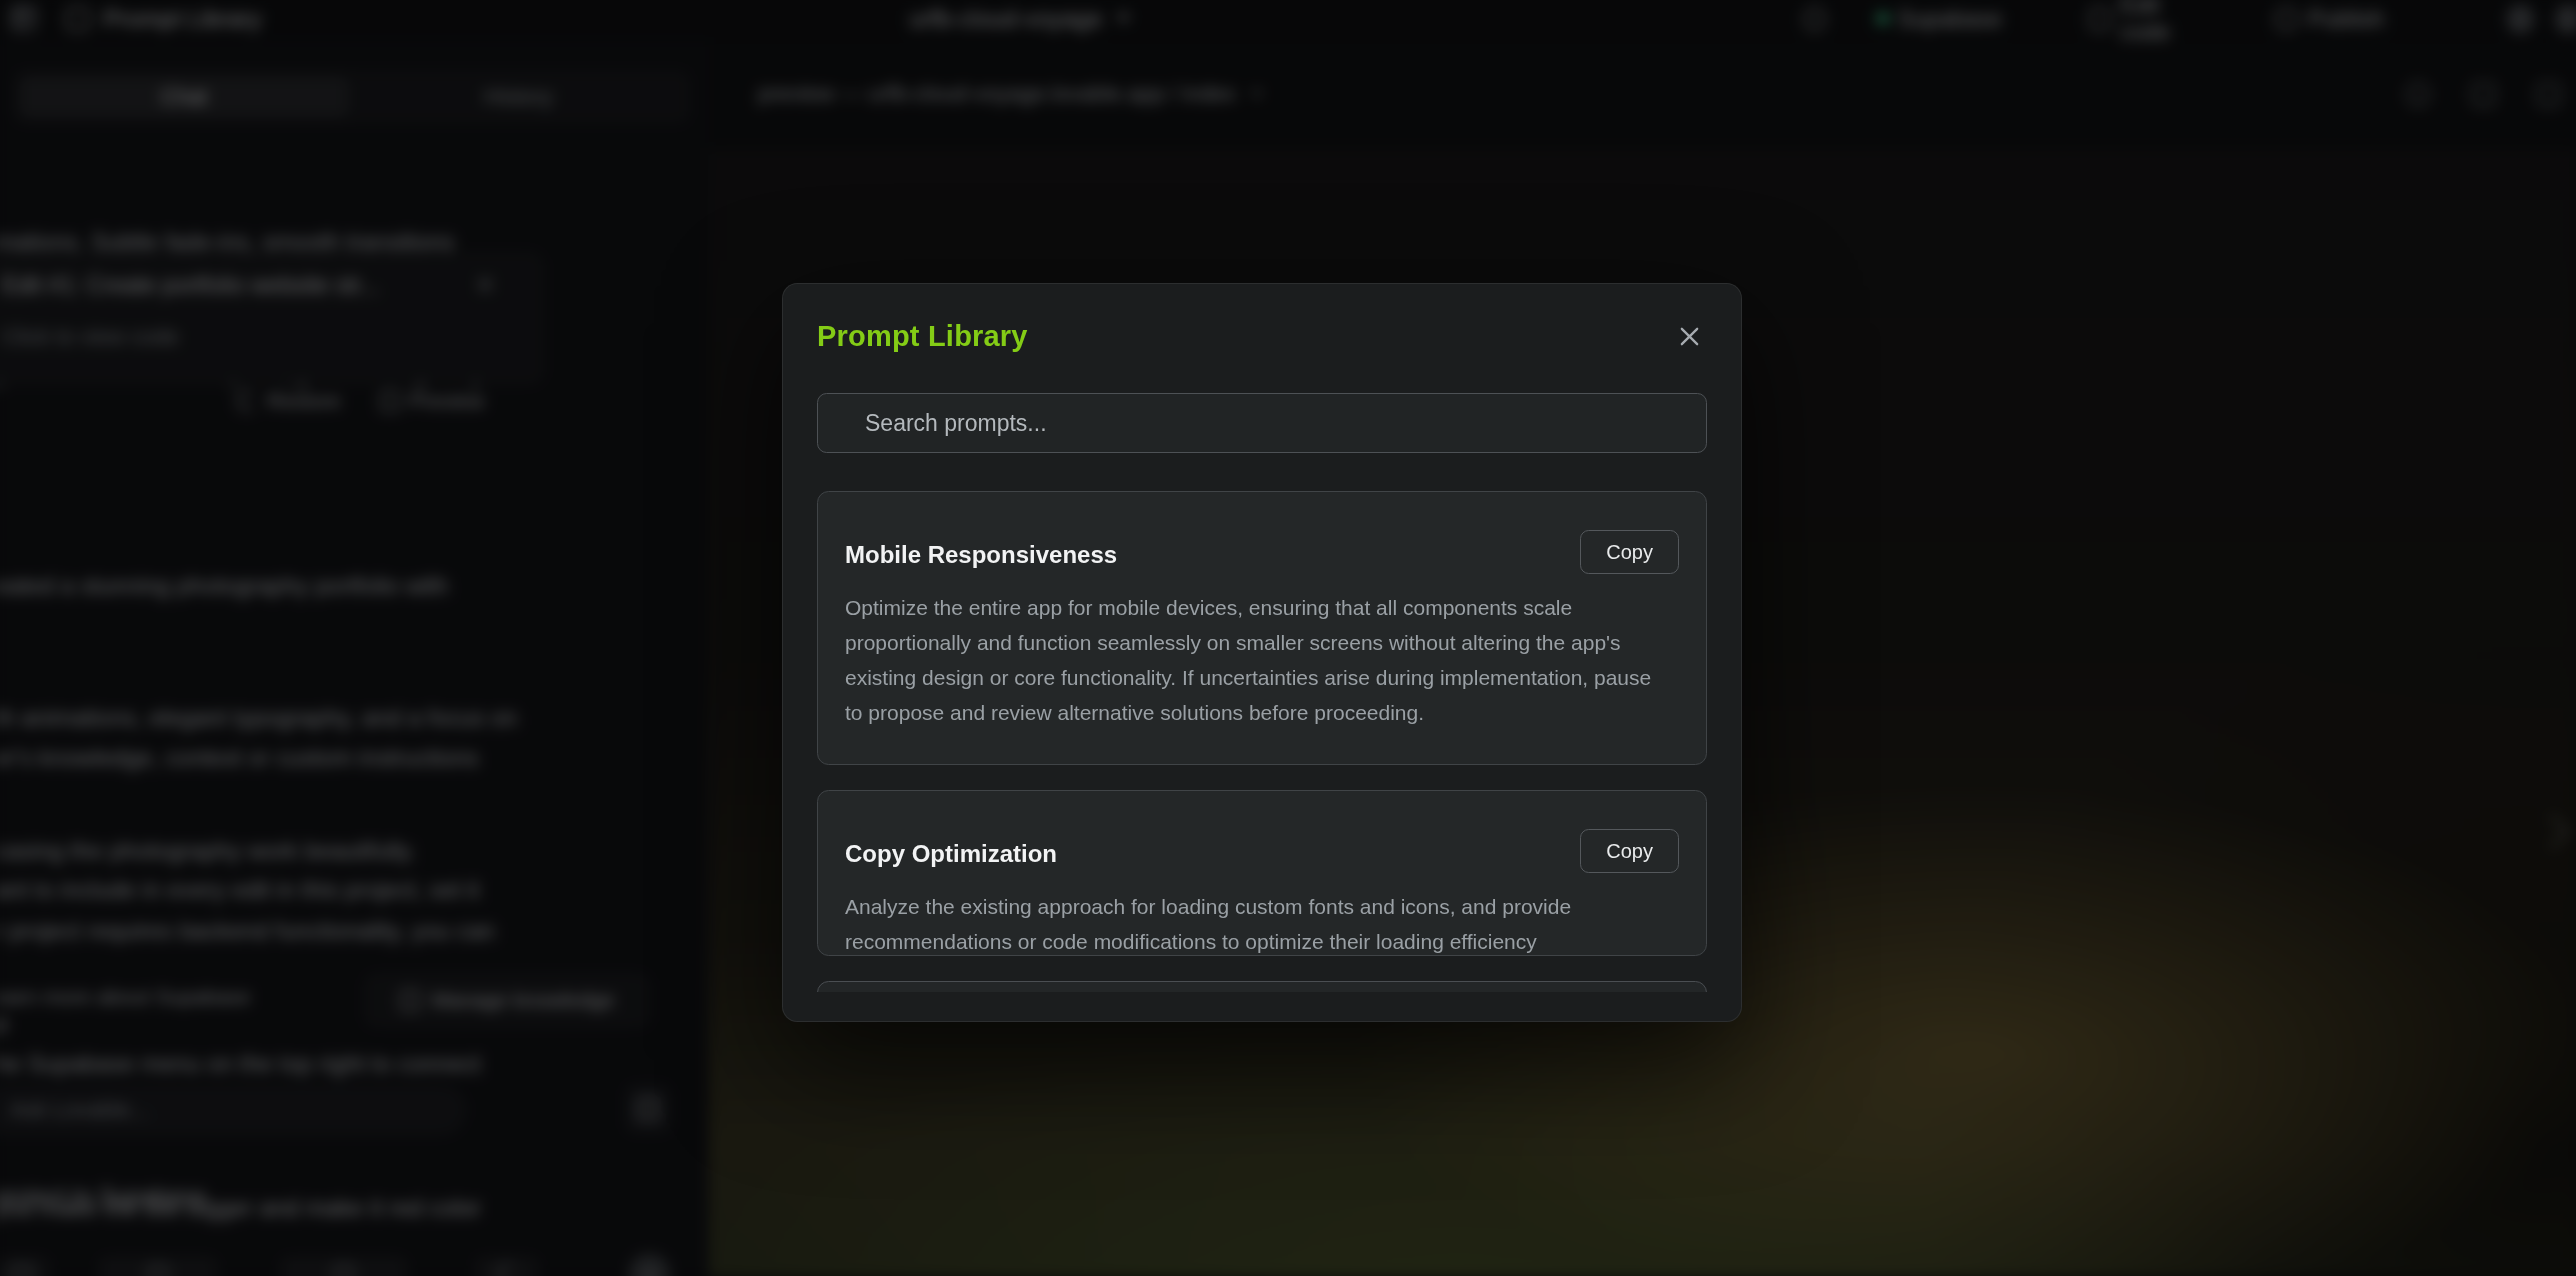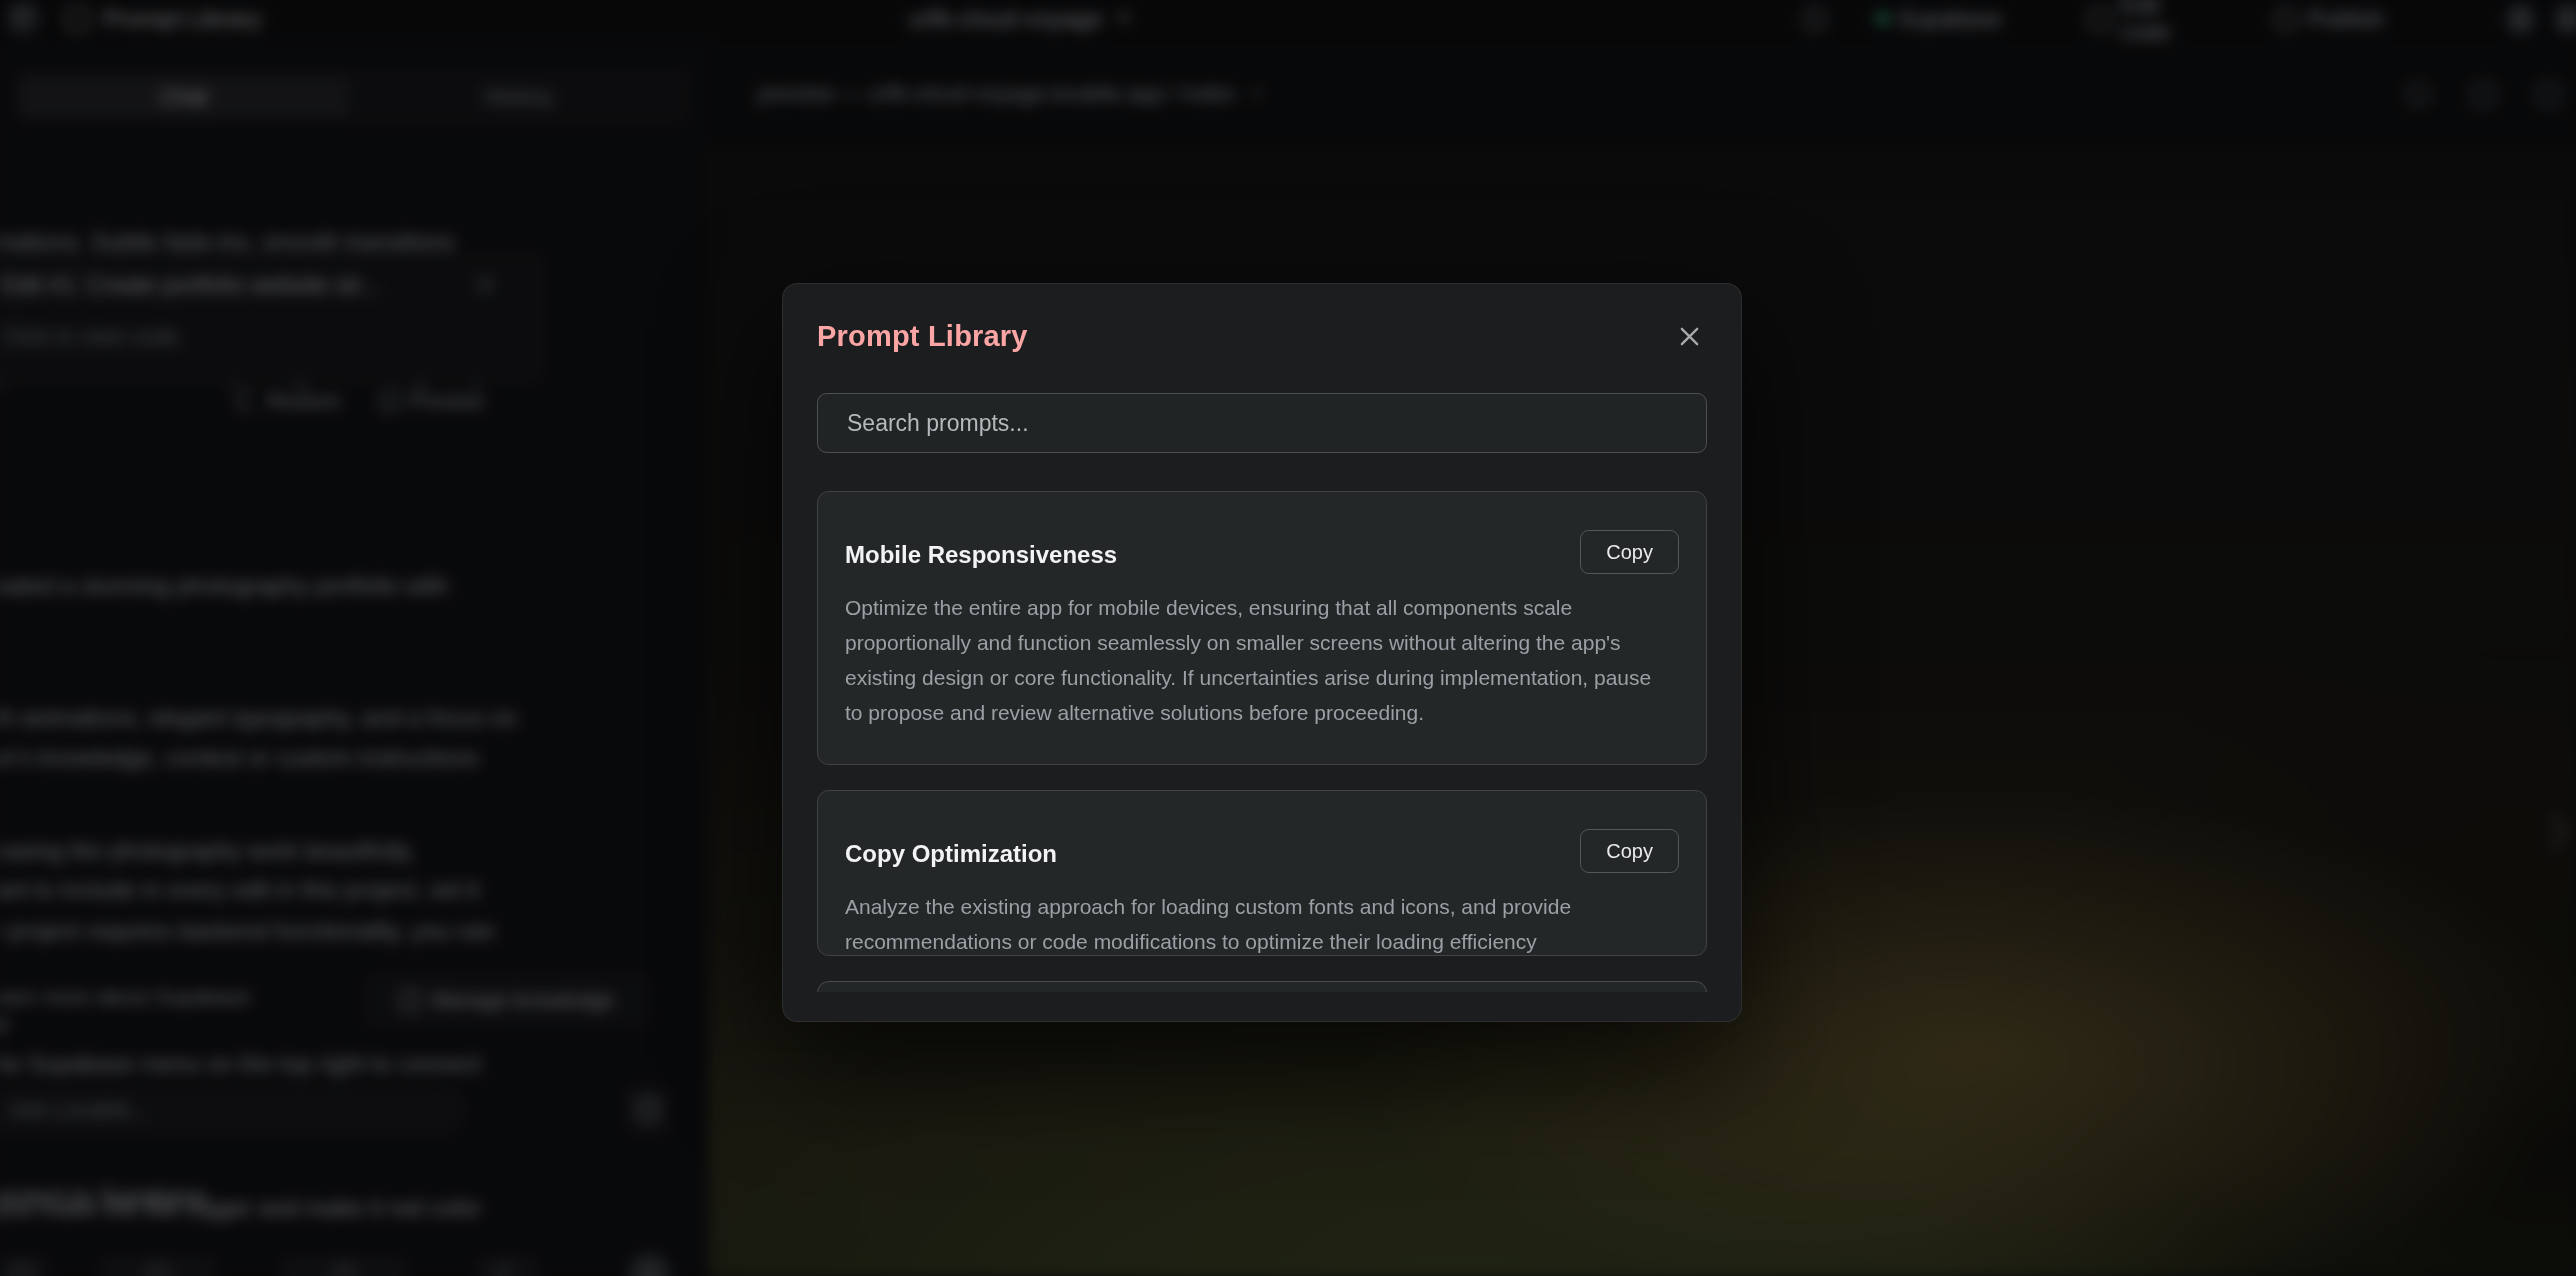--- a/index.html
+++ b/index.html
@@ -82,25 +82,25 @@
   .edge-chevron{position:absolute;left:1824px;top:669px;width:21px;height:21px;
       border-top:3.9px solid rgba(255,255,255,.30);border-right:3.9px solid rgba(255,255,255,.30);
       transform:rotate(45deg);}
   
   .dim{position:absolute;inset:0;background:rgba(5,6,7,.55);}
   
   .modal{position:absolute;left:782px;top:283px;width:960px;height:739px;background:#1b1d1e;
          border:1px solid rgba(255,255,255,.08);border-radius:15.4px;box-sizing:border-box;
          box-shadow:0 39px 116px rgba(0,0,0,.7);padding:33px 34px 0 34px;overflow:hidden;}
   .modal-head{display:flex;align-items:center;justify-content:space-between;height:39px;}
-  .modal-title{color:#fca5a5;font-size:29px;font-weight:700;letter-spacing:0.2px;}
+  .modal-title{color:#84cc16;font-size:29px;font-weight:700;letter-spacing:0.2px;}
   .close-btn{width:35px;height:35px;display:flex;align-items:center;justify-content:center;
              color:#a6abb0;cursor:pointer;background:none;border:none;padding:0;}
   .search{margin-top:37px;width:100%;height:60px;box-sizing:border-box;background:#212425;
-          border:1px solid #4d5155;border-radius:9.6px;padding:0 29px;font-size:23px;
+          border:1px solid #4d5155;border-radius:9.6px;padding:0 47px;font-size:23px;
           color:#e8eaeb;font-family:"Liberation Sans",sans-serif;outline:none;}
   .search::placeholder{color:#b4b9bd;opacity:1;}
   .prompt-list{margin-top:38px;height:501px;overflow:hidden;display:flex;flex-direction:column;gap:25px;}
   .prompt-card{flex:none;box-sizing:border-box;background:#242728;border:1px solid #404447;
                border-radius:11.6px;padding:38px 27px 25px 27px;}
   .card-head{display:flex;align-items:flex-start;justify-content:space-between;}
   .card-title{color:#f2f3f4;font-size:24px;font-weight:700;line-height:33px;padding-top:7.7px;}
   .copy-btn{box-sizing:border-box;background:transparent;border:1px solid #54585c;border-radius:8.7px;
             color:#e8eaeb;font-size:20px;padding:9.6px 25px;font-family:"Liberation Sans",sans-serif;
             cursor:pointer;}

